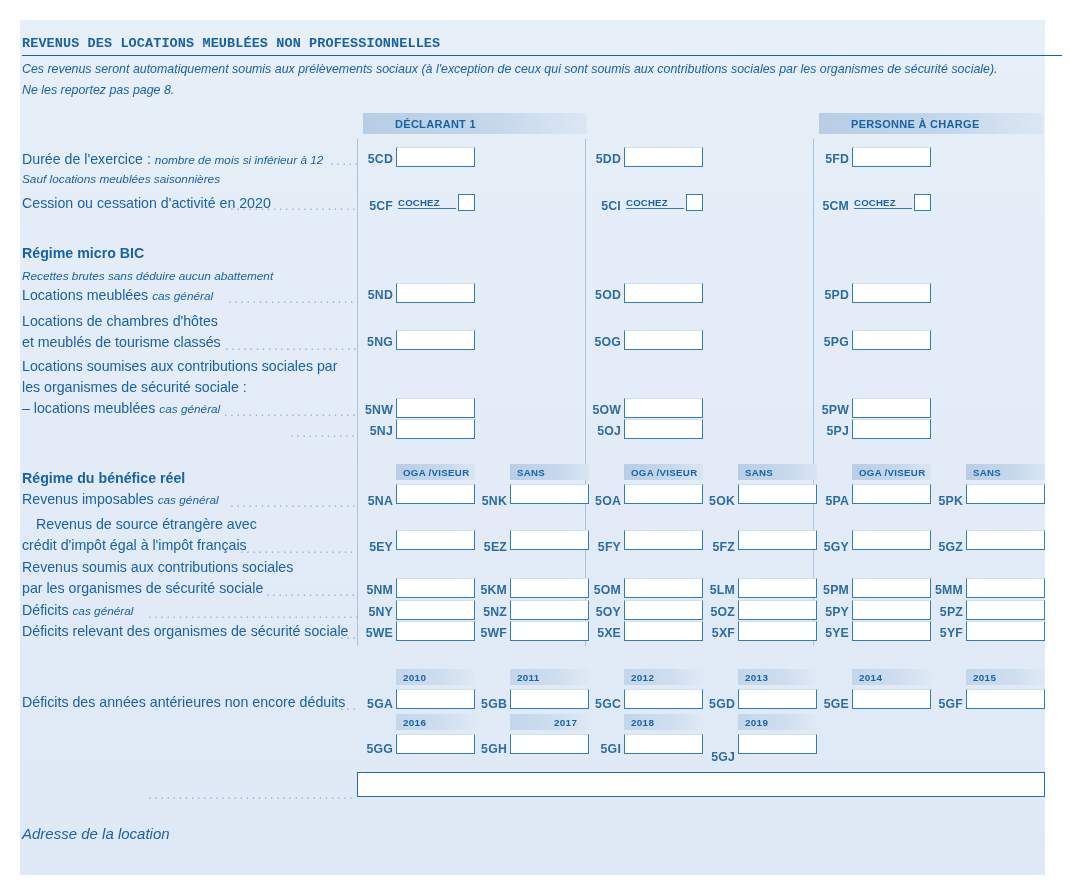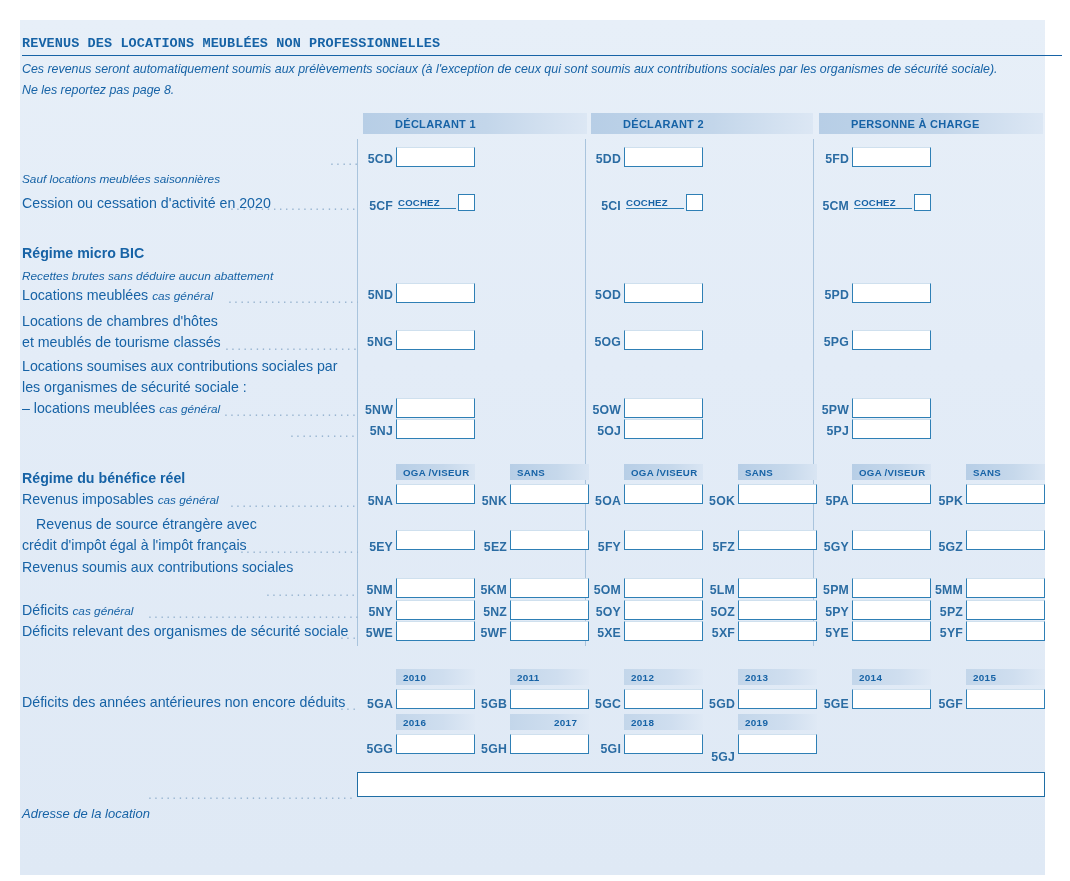--- a/index.html
+++ b/index.html
@@ -101,27 +101,29 @@
 
 <div class="page">
   <div class="panel"></div>
 
   <div class="form-title">REVENUS DES LOCATIONS MEUBLÉES NON PROFESSIONNELLES</div>
   <div class="title-rule"></div>
   <div class="intro1">Ces revenus seront automatiquement soumis aux prélèvements sociaux (à l'exception de ceux qui sont soumis aux contributions sociales par les organismes de sécurité sociale).</div>
   <div class="intro2">Ne les reportez pas page 8.</div>
 
   <div class="colhead" style="left:363px;top:113px;width:224px;">DÉCLARANT 1</div>
-  <div class="colhead" style="left:591px;top:113px;width:222px;">DÉCLARANT 2</div>
   <div class="colhead" style="left:819px;top:113px;width:224px;">PERSONNE À CHARGE</div>
 
   <div class="vdiv" style="left:357px;top:139px;height:507px;"></div>
   <div class="vdiv" style="left:585px;top:139px;height:507px;"></div>
   <div class="vdiv" style="left:813px;top:139px;height:507px;"></div>
 
+  <div class="lbl" style="left:22px;top:151px;">
+    <span>Durée de l'exercice</span><span> : </span><span class="it">nombre de mois si inférieur à 12</span>
+  </div>
   <div class="dots" style="left:330px;top:152px;width:28px;">............</div>
   <div class="lbl-small" style="left:22px;top:172px;">Sauf locations meublées saisonnières</div>
 
   <div class="lbl" style="left:22px;top:195px;">Cession ou cessation d'activité en 2020</div>
   <div class="dots" style="left:230px;top:197px;width:128px;">........................................</div>
 
   <div class="code" style="left:365px;top:152px;width:28px;">5CD</div>
   <div class="box" style="left:396px;top:147px;width:79px;height:20px;"></div>
   <div class="code" style="left:593px;top:152px;width:28px;">5DD</div>
   <div class="box" style="left:624px;top:147px;width:79px;height:20px;"></div>
@@ -225,20 +227,21 @@
   <div class="code" style="left:593px;top:540px;width:28px;">5FY</div>
   <div class="box" style="left:624px;top:530px;width:79px;height:20px;"></div>
   <div class="code" style="left:707px;top:540px;width:28px;">5FZ</div>
   <div class="box" style="left:738px;top:530px;width:79px;height:20px;"></div>
   <div class="code" style="left:821px;top:540px;width:28px;">5GY</div>
   <div class="box" style="left:852px;top:530px;width:79px;height:20px;"></div>
   <div class="code" style="left:935px;top:540px;width:28px;">5GZ</div>
   <div class="box" style="left:966px;top:530px;width:79px;height:20px;"></div>
 
   <div class="lbl" style="left:22px;top:559px;">Revenus soumis aux contributions sociales</div>
+  <div class="lbl" style="left:22px;top:580px;">par les organismes de sécurité sociale</div>
   <div class="dots" style="left:266px;top:583px;width:92px;">..........................</div>
   <div class="code" style="left:363px;top:583px;width:30px;">5NM</div>
   <div class="box" style="left:396px;top:578px;width:79px;height:20px;"></div>
   <div class="code" style="left:477px;top:583px;width:30px;">5KM</div>
   <div class="box" style="left:510px;top:578px;width:79px;height:20px;"></div>
   <div class="code" style="left:591px;top:583px;width:30px;">5OM</div>
   <div class="box" style="left:624px;top:578px;width:79px;height:20px;"></div>
   <div class="code" style="left:705px;top:583px;width:30px;">5LM</div>
   <div class="box" style="left:738px;top:578px;width:79px;height:20px;"></div>
   <div class="code" style="left:819px;top:583px;width:30px;">5PM</div>
@@ -315,17 +318,17 @@
   <div class="box" style="left:510px;top:734px;width:79px;height:20px;"></div>
 
   <div class="yearhead" style="left:624px;top:714px;width:79px;">2018</div>
   <div class="code" style="left:593px;top:742px;width:28px;">5GI</div>
   <div class="box" style="left:624px;top:734px;width:79px;height:20px;"></div>
 
   <div class="yearhead" style="left:738px;top:714px;width:79px;">2019</div>
   <div class="code" style="left:705px;top:742px;width:30px;margin-top:8px;">5GJ</div>
   <div class="box" style="left:738px;top:734px;width:79px;height:20px;"></div>
 
-  <div class="lbl-small" style="left:22px;top:806px;font-size:13px;">Adresse de la location</div>
+  <div class="lbl-small" style="left:22px;top:825px;font-size:15px;">Adresse de la location</div>
   <div class="dots" style="left:148px;top:786px;width:205px;">................................................................</div>
   <div class="addrbox" style="left:357px;top:772px;width:688px;height:25px;"></div>
 
 </div>
 
 </body></html>

